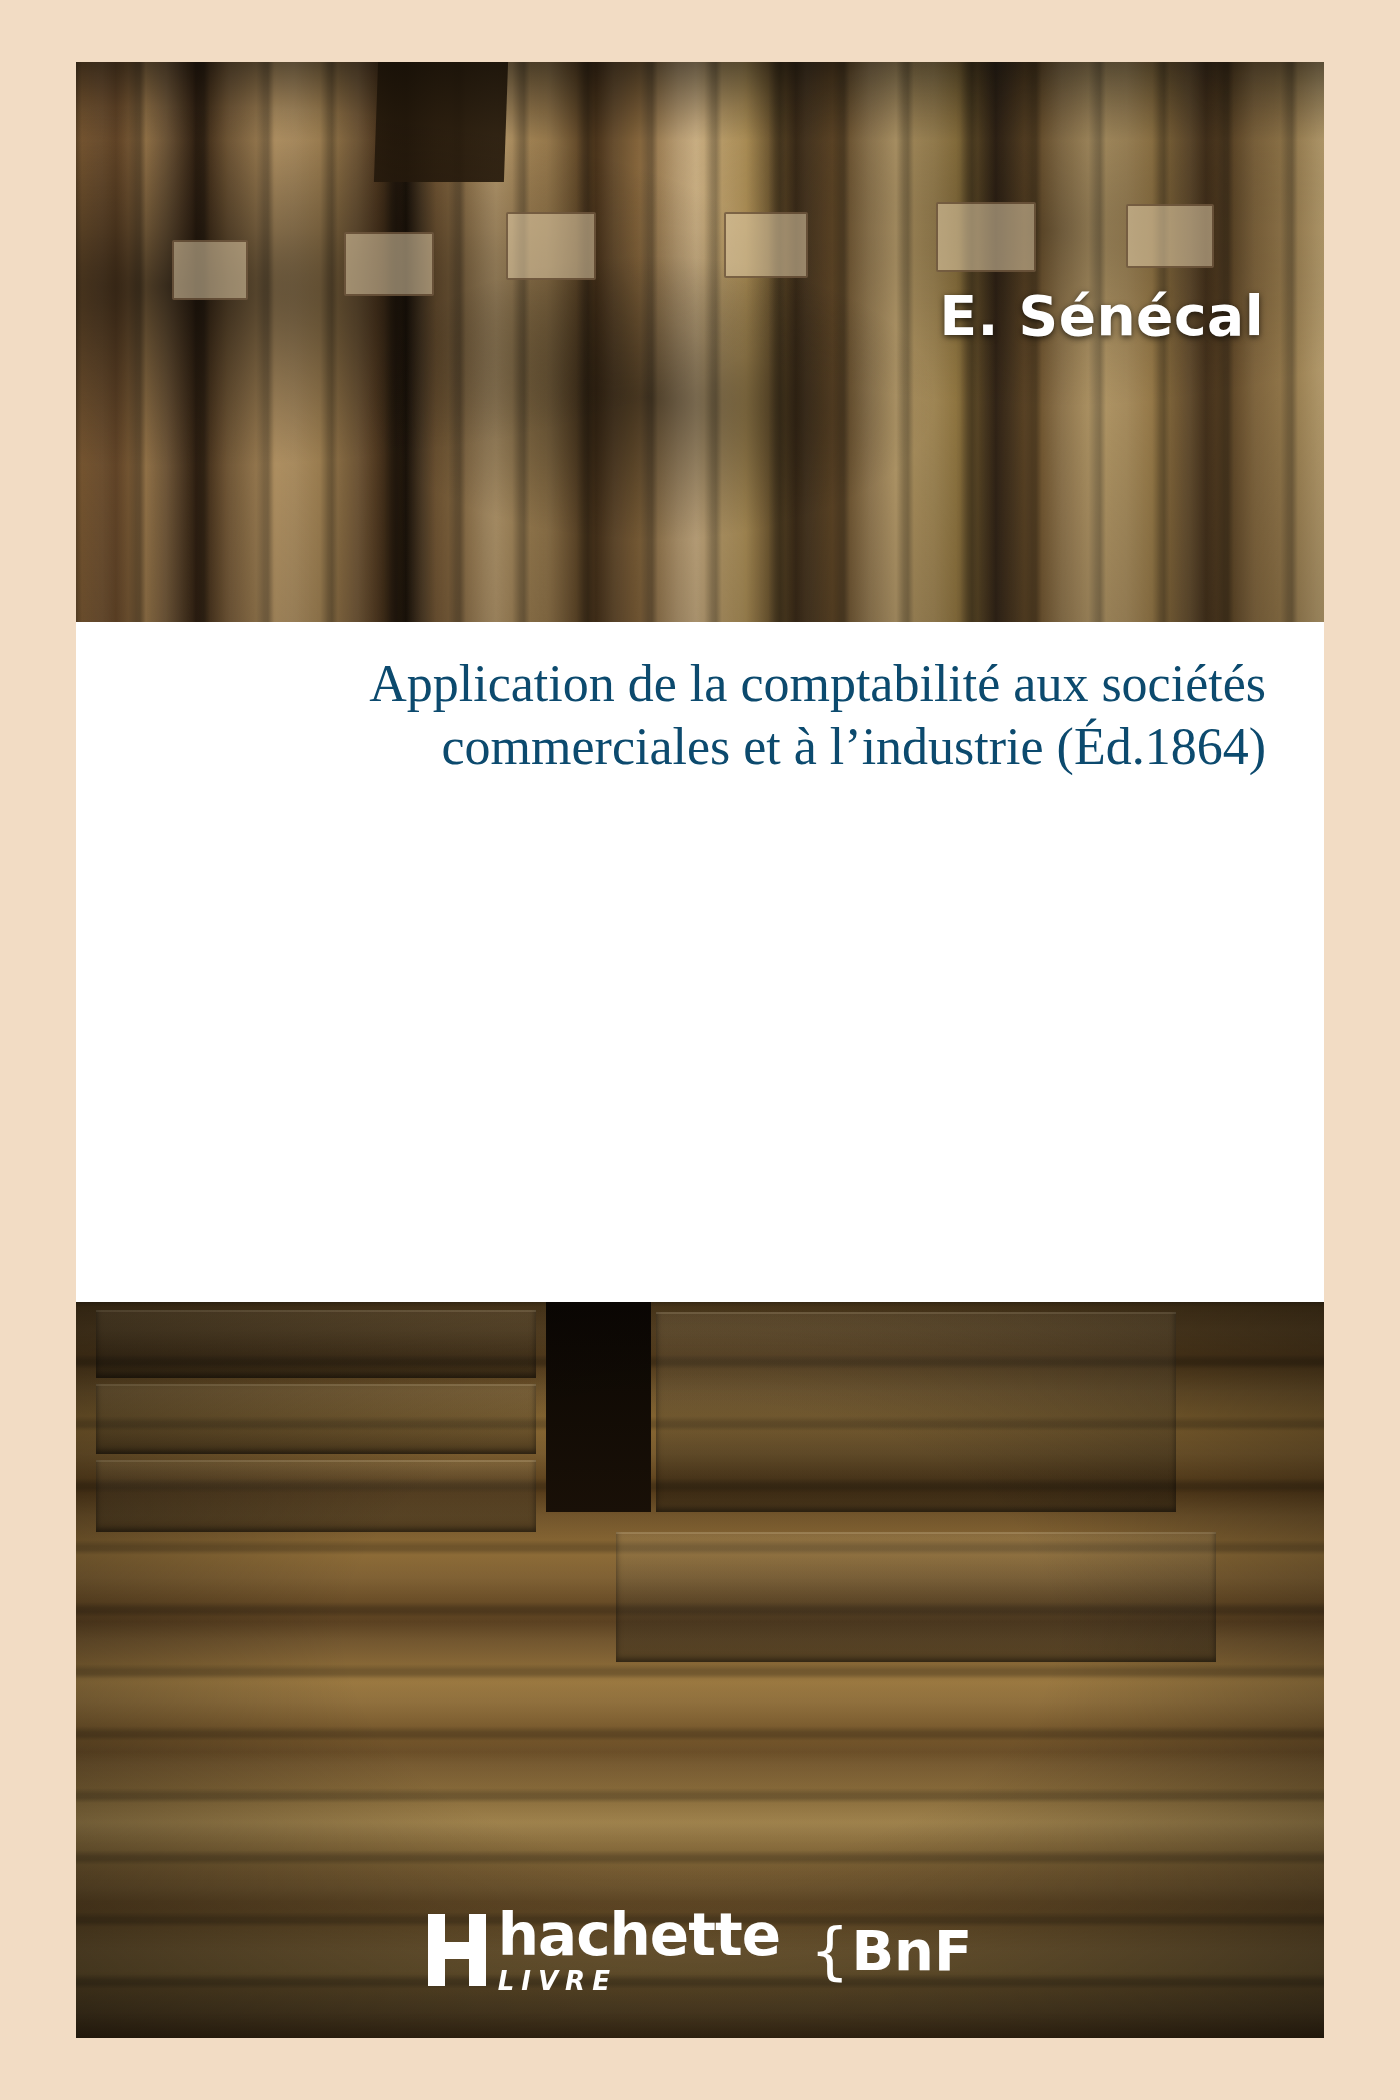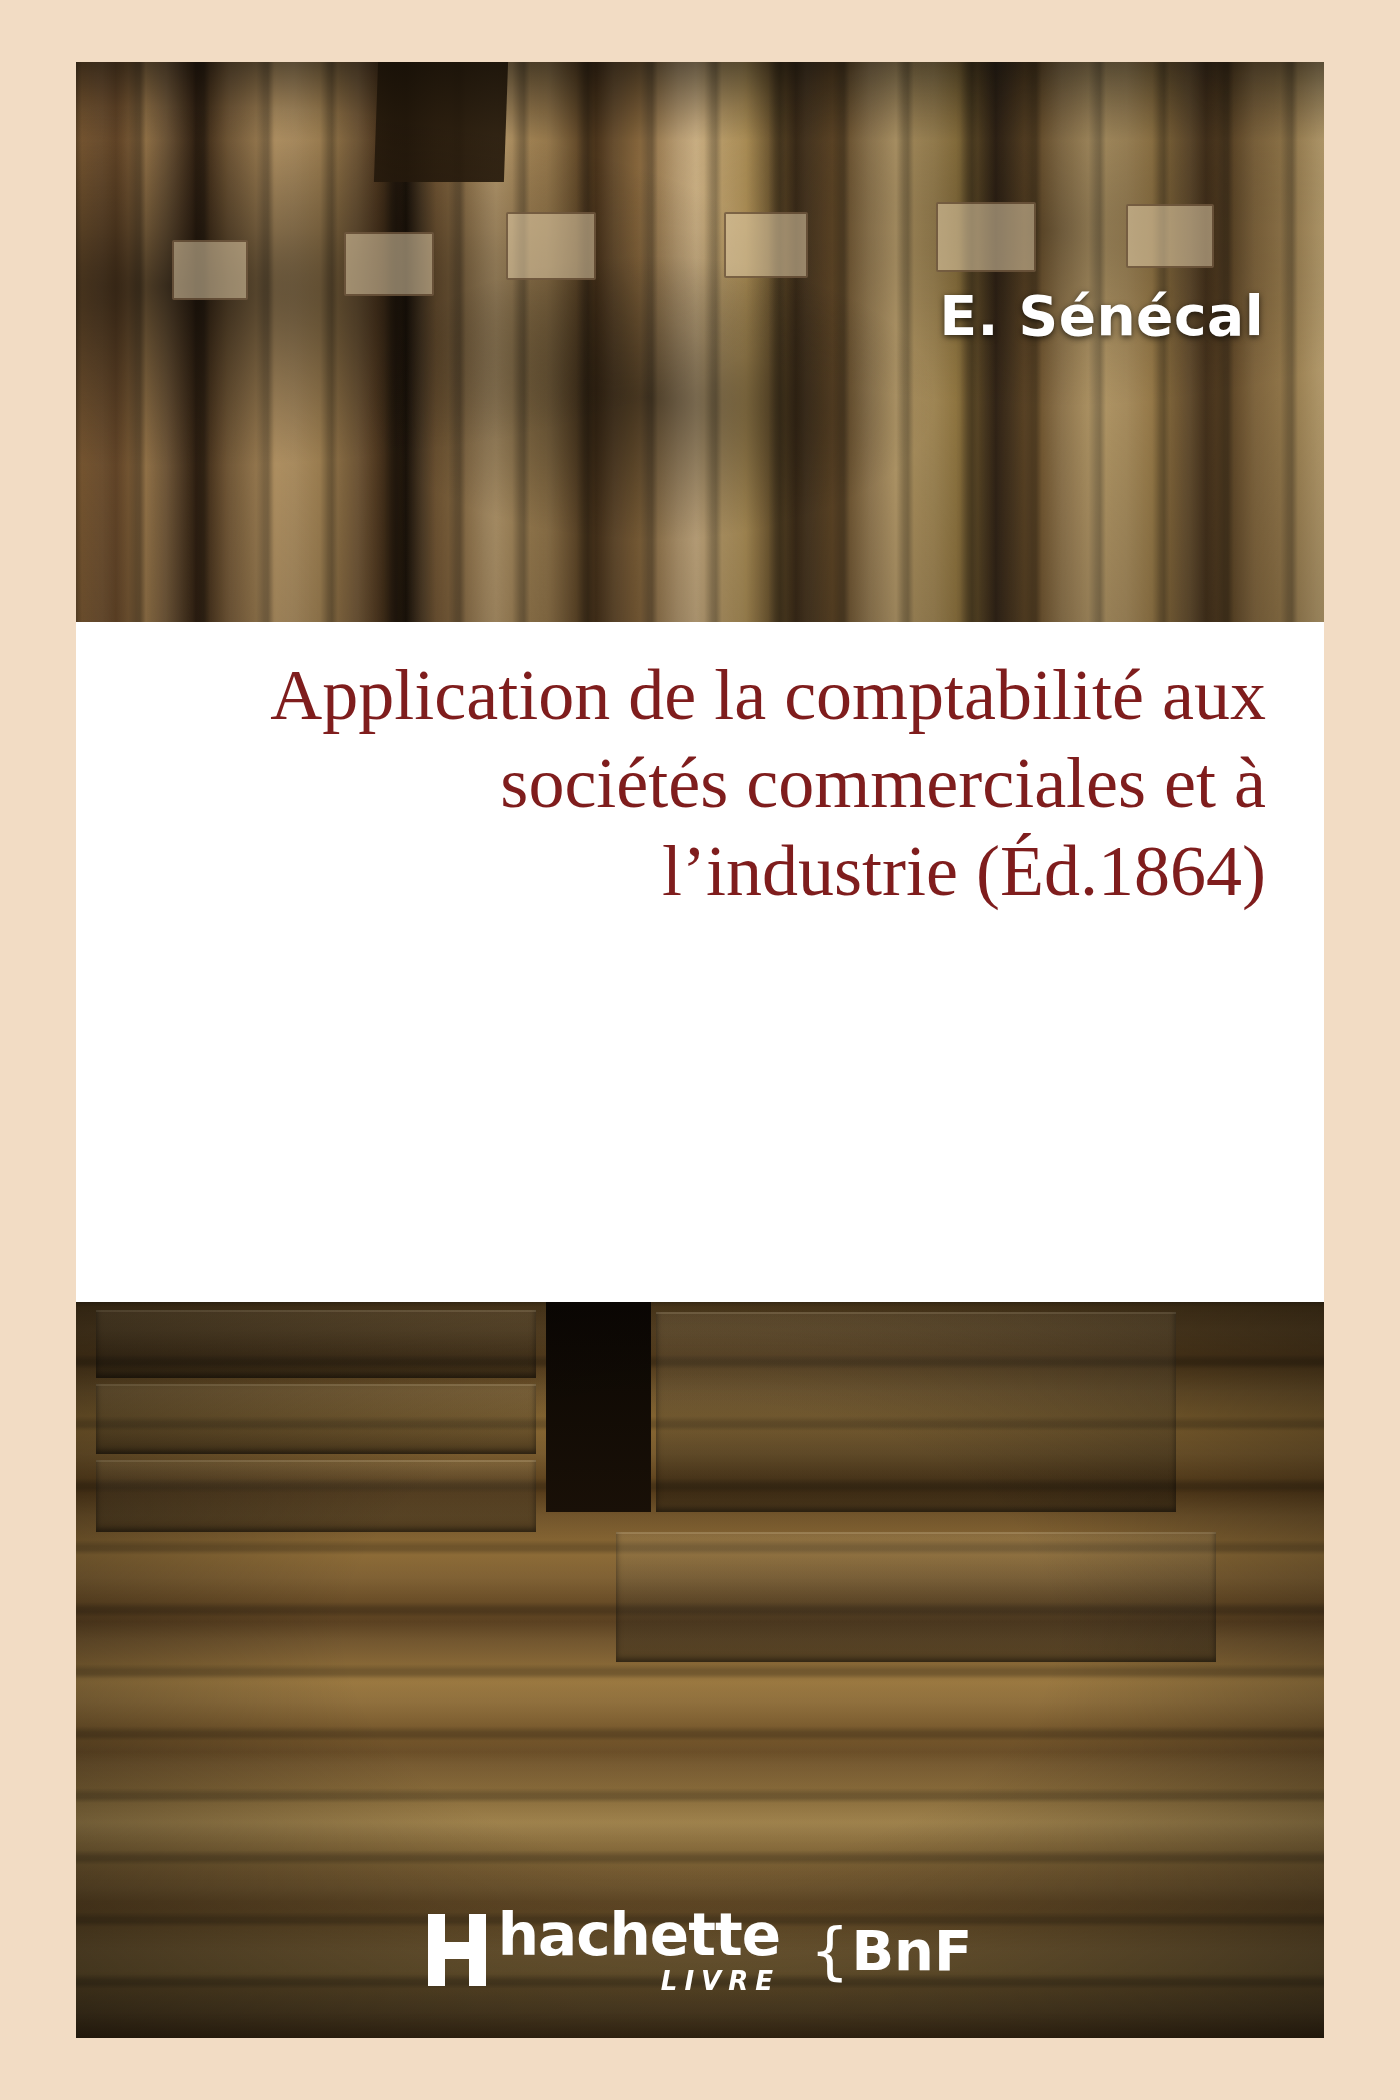--- a/index.html
+++ b/index.html
@@ -117,23 +117,23 @@
     height: 680px;
     background: #ffffff;
   }
   .book-title {
     position: absolute;
     right: 58px;
     top: 30px;
     width: 1070px;
     text-align: right;
     font-family: "Liberation Serif", serif;
-    font-size: 72px;
+    font-size: 52px;
     line-height: 1.22;
-    color: #7f1d1d;
+    color: #0c4a6e;
     font-weight: normal;
   }
 
   
   .bottom-photo {
     position: absolute;
     left: 0;
     top: 1240px;
     width: 1248px;
     height: 736px;
@@ -206,21 +206,21 @@
     background: #ffffff;
   }
   .hachette-mark .bar-l { left: 0; }
   .hachette-mark .bar-r { right: 0; }
   .hachette-mark .bar-m {
     position: absolute;
     left: 0; top: 28px;
     width: 58px; height: 17px;
     background: #ffffff;
   }
-  .hachette-text { line-height: 1; text-align: right; }
+  .hachette-text { line-height: 1; }
   .hachette-text .h-main {
     font-family: "DejaVu Sans", sans-serif;
     font-size: 58px;
     font-weight: bold;
     color: #ffffff;
     letter-spacing: -1px;
   }
   .hachette-text .h-sub {
     font-family: "DejaVu Sans", sans-serif;
     font-size: 26px;

